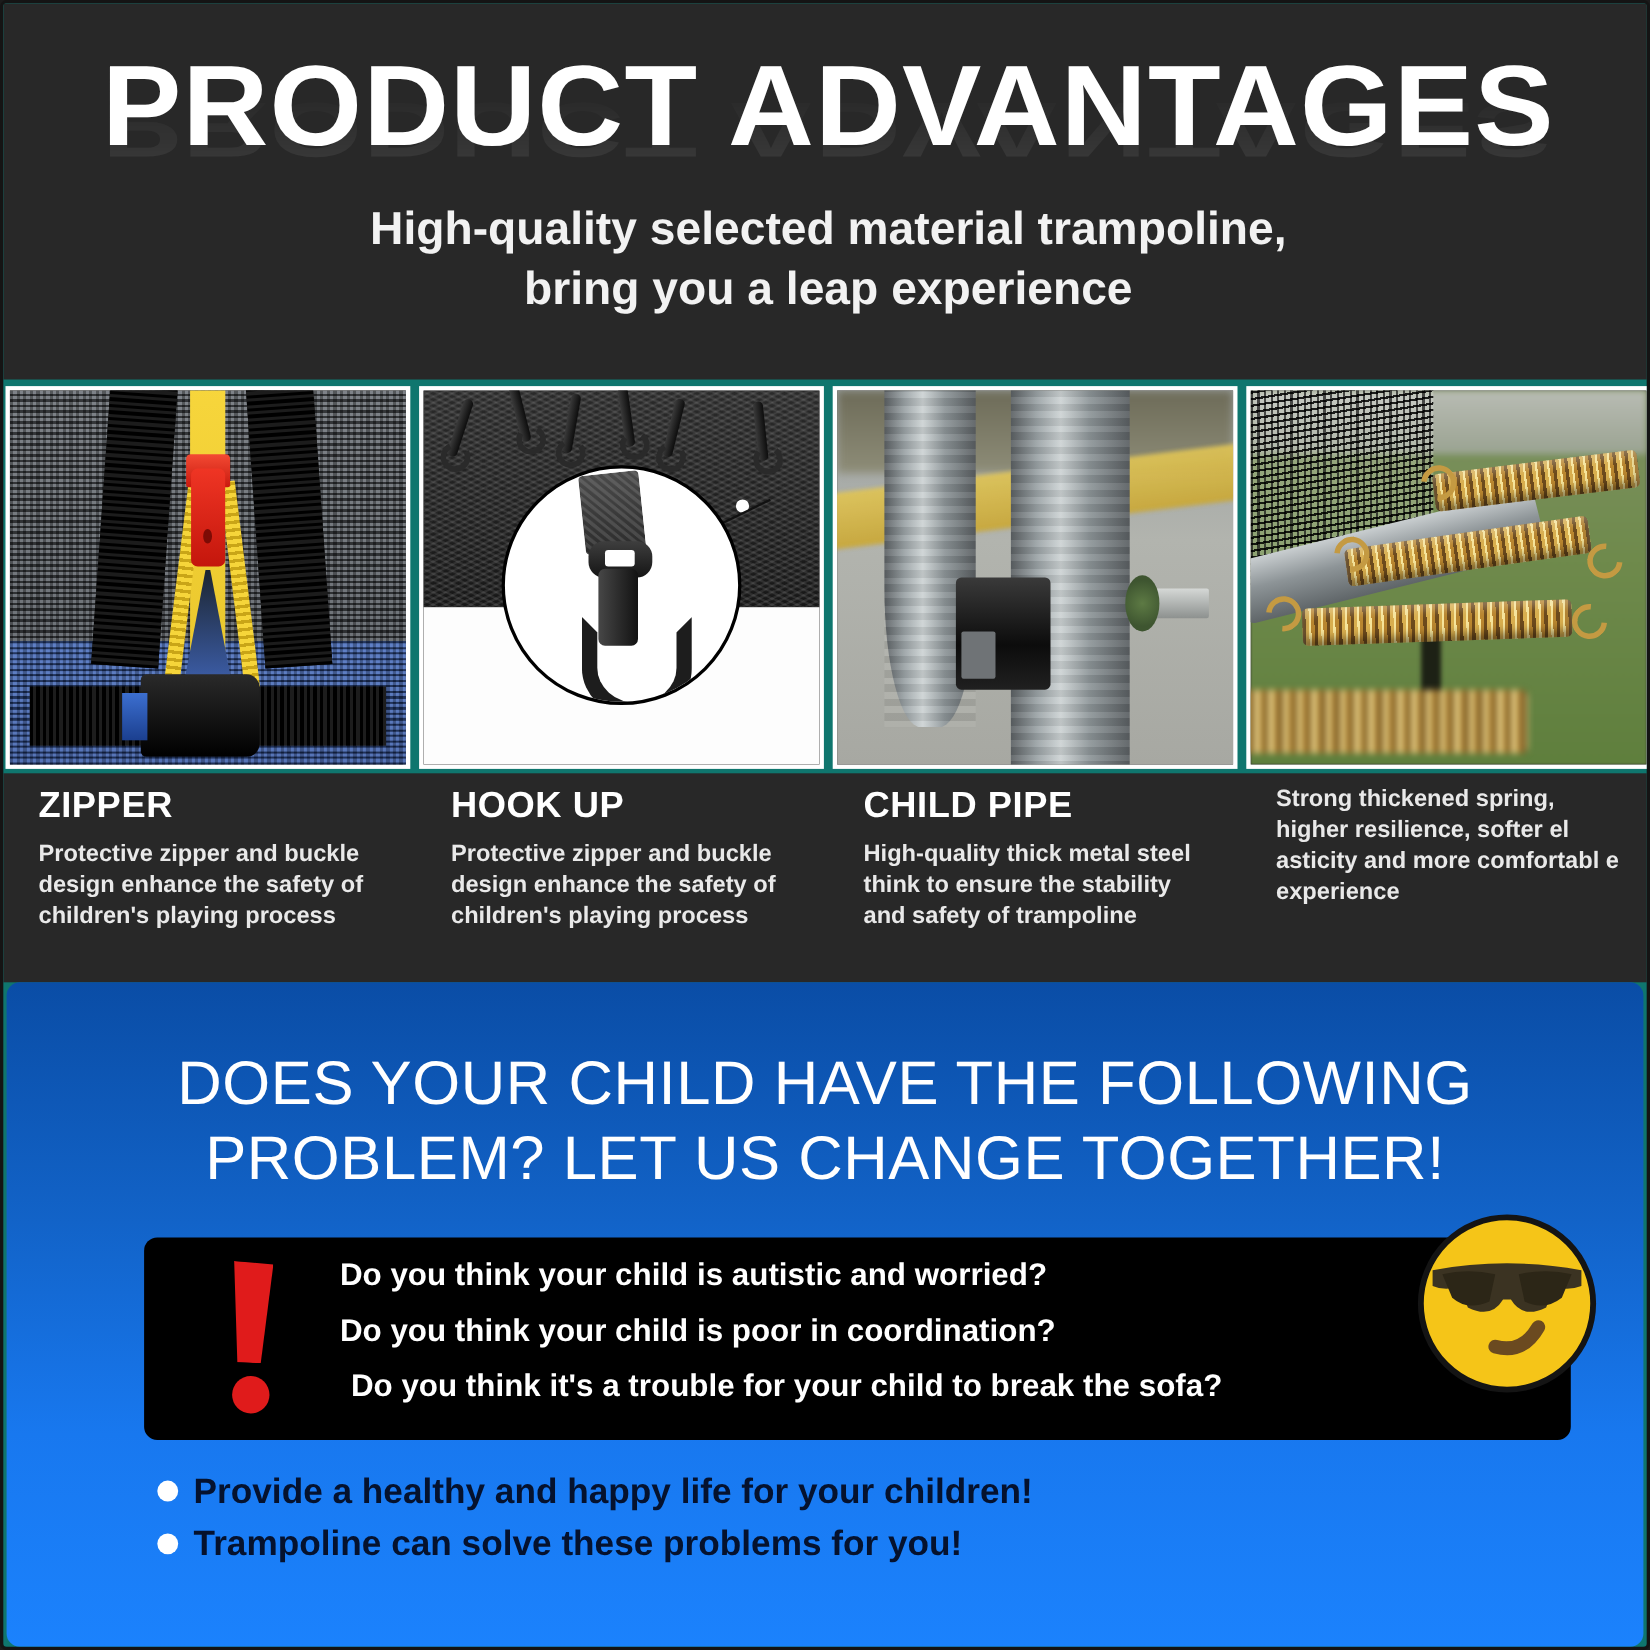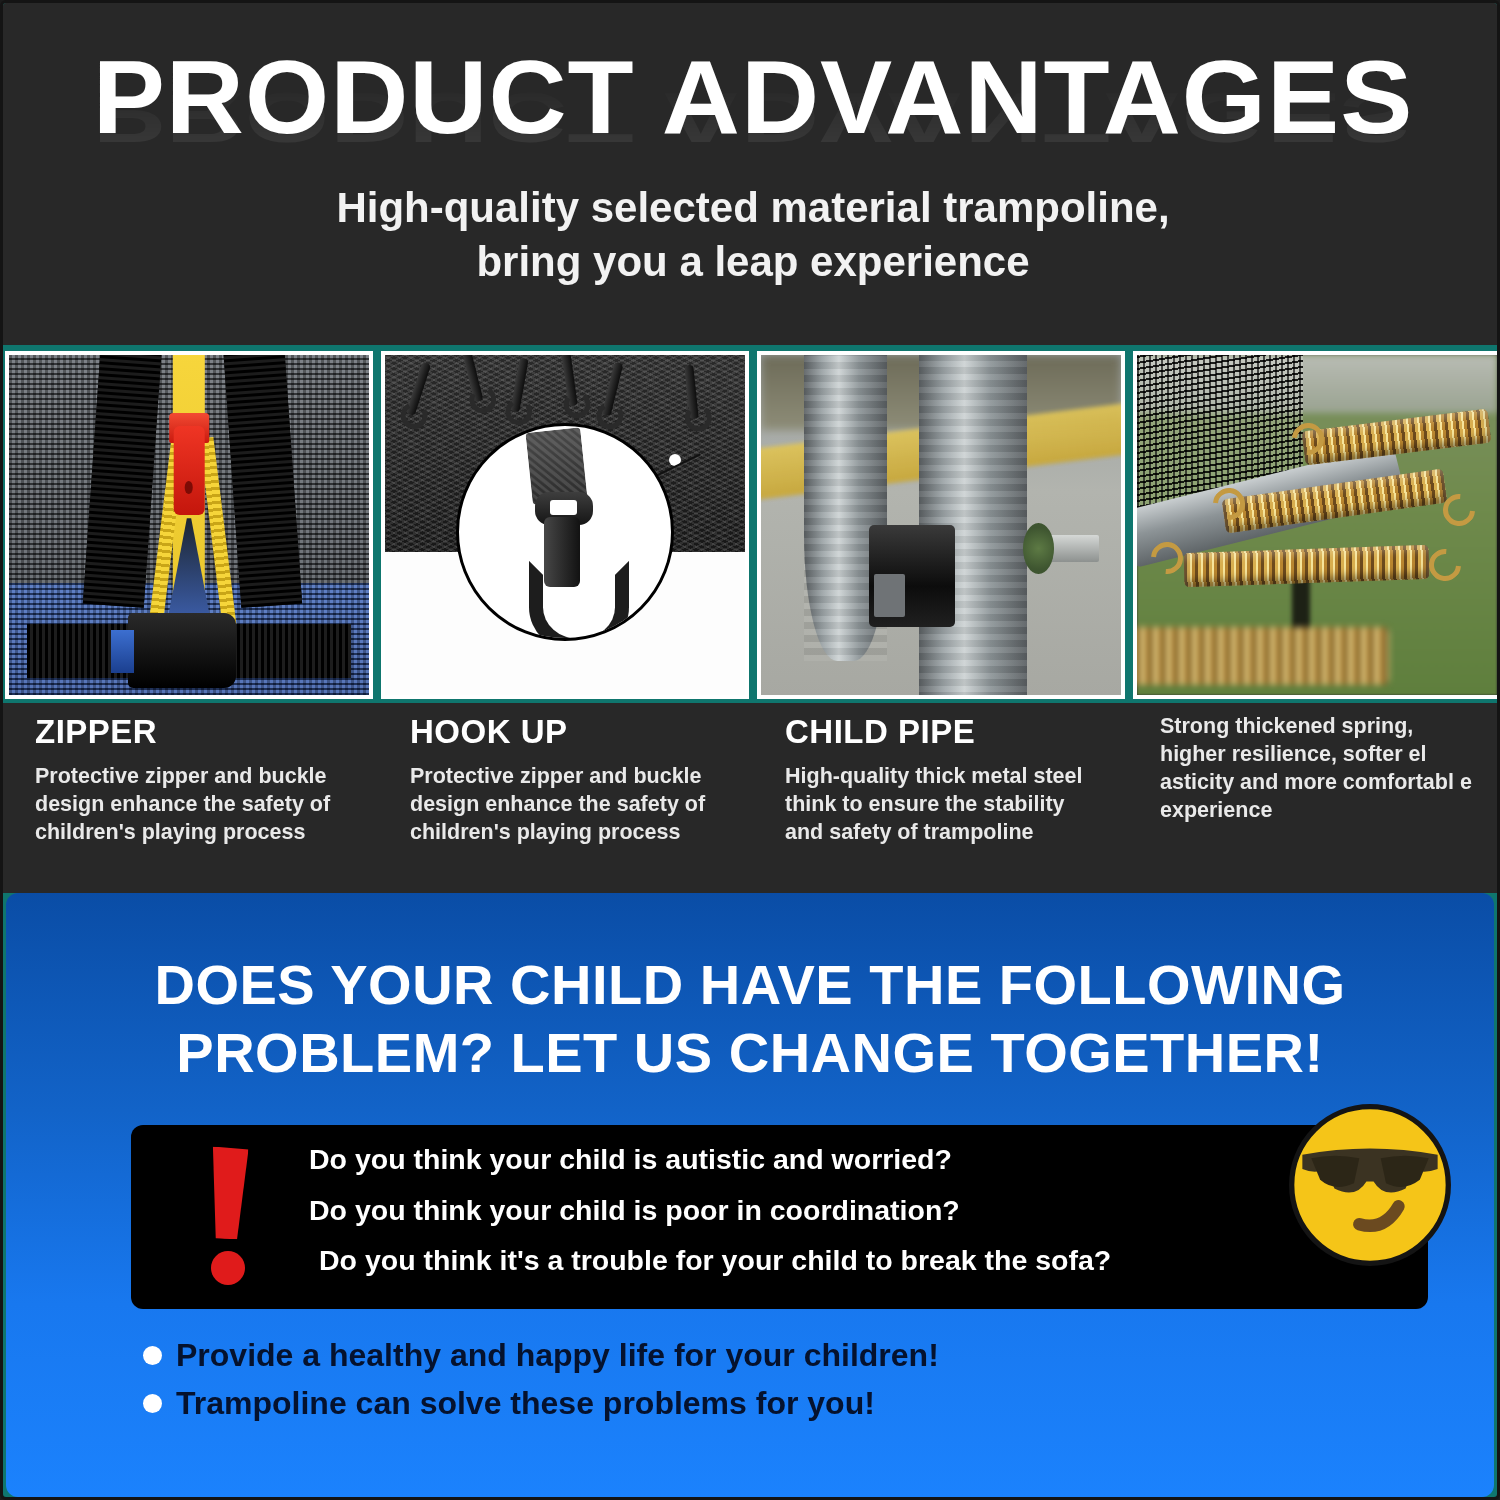--- a/index.html
+++ b/index.html
@@ -433,21 +433,21 @@
     border-radius: 12px;
     overflow: hidden;
   }
   .blue-heading {
     position: absolute;
     left: 0; top: 58px;
     width: 1488px;
     text-align: center;
     color: #ffffff;
     font-size: 56px;
-    font-weight: 700;
+    font-weight: 400;
     line-height: 1.22;
     letter-spacing: 0.5px;
     padding: 0 60px;
     box-sizing: border-box;
   }
   .blue-heading div { display: block; }
 
   .qbox {
     position: absolute;
     left: 125px; top: 232px;

